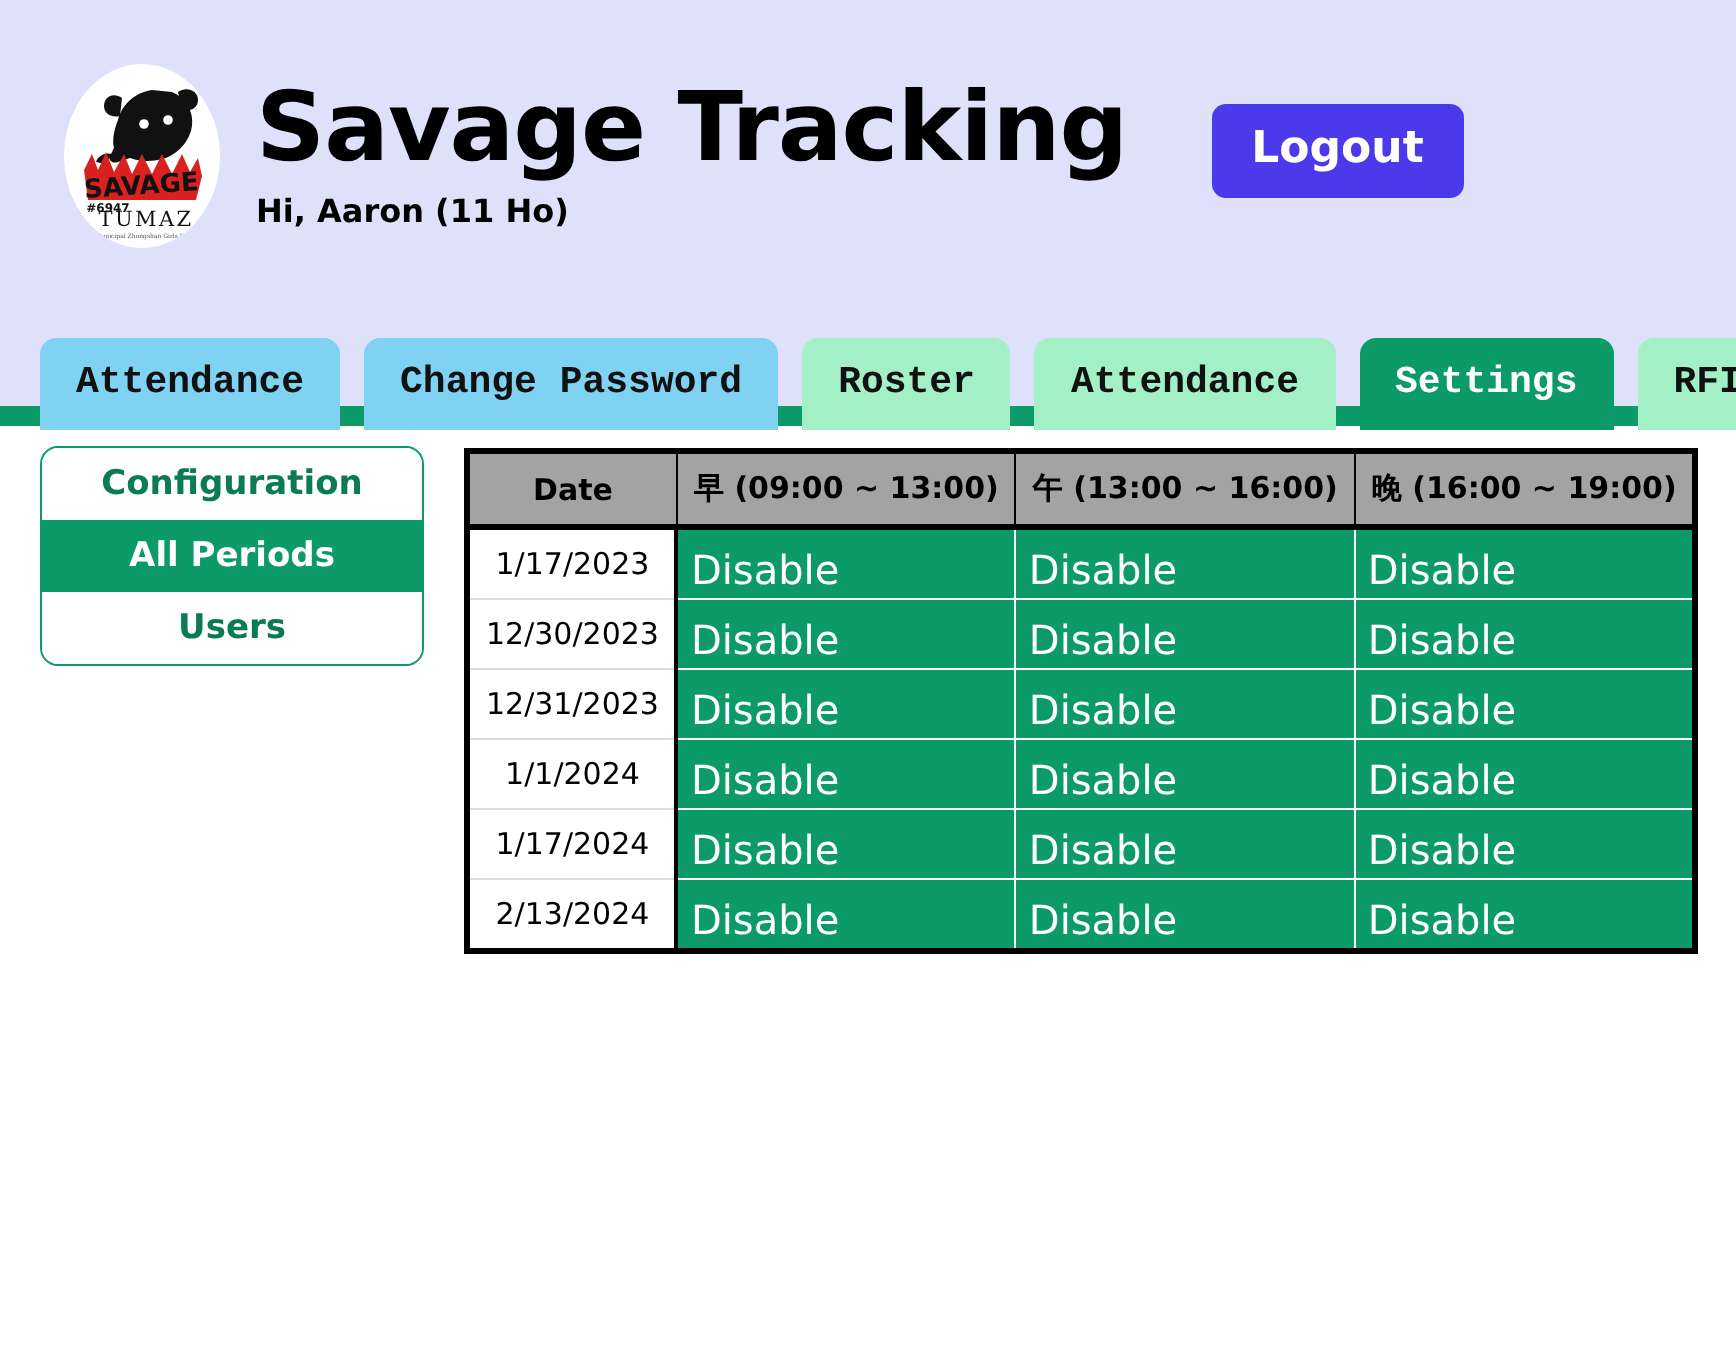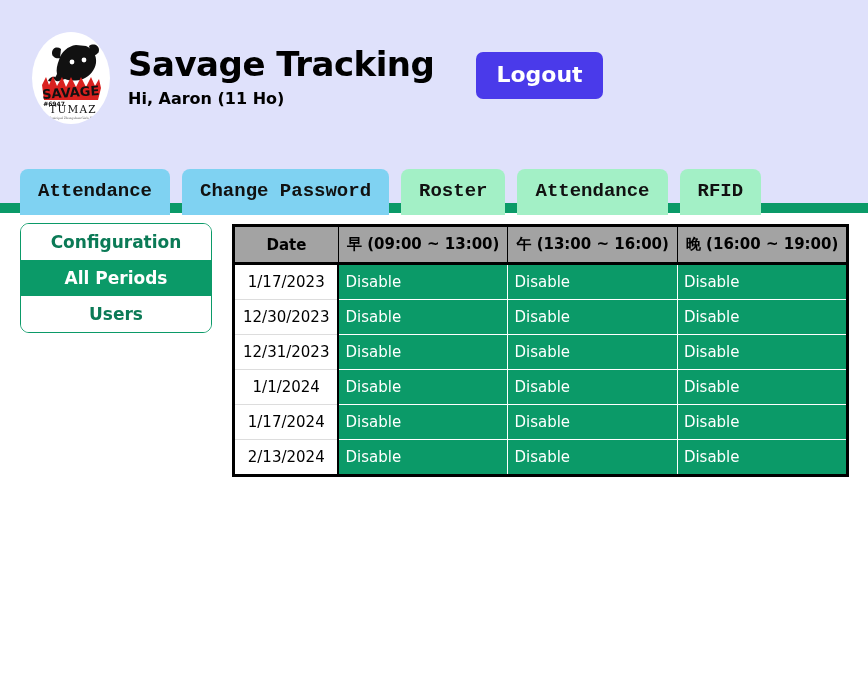--- a/index.html
+++ b/index.html
@@ -35,21 +35,21 @@
     position: relative;
     overflow: hidden;
     display: block;
   }
   .logo svg { display: block; }
   .titles {
     margin-left: 18px;
     flex: 0 0 auto;
   }
   .app-title {
-    font-size: 34px;
+    font-size: 48px;
     font-weight: bold;
     color: #000000;
     line-height: 1.02;
     letter-spacing: -0.5px;
     white-space: nowrap;
   }
   .app-subtitle {
     font-size: 16px;
     font-weight: bold;
     color: #000000;
@@ -184,21 +184,21 @@
   }
   .period-table tr:last-child td.cell-btn { border-bottom: none; }
   .period-table td.cell-btn:last-child { border-right: none; }
   .disable-btn {
     width: 100%;
     display: block;
     background: transparent;
     border: none;
     color: #ffffff;
     font-family: inherit;
-    font-size: 15px;
+    font-size: 20px;
     text-align: left;
     padding: 8px 0 8px 6px;
     cursor: pointer;
     line-height: 1.1;
     height: 33px;
   }
 </style>
 </head>
 <body>
 
@@ -233,20 +233,21 @@
     </div>
 
     <button class="logout-btn">Logout</button>
   </div>
 
   <nav class="tabs">
     <div class="tab blue">Attendance</div>
     <div class="tab blue">Change Password</div>
     <div class="tab green">Roster</div>
     <div class="tab green">Attendance</div>
+    <div class="tab green active">Settings</div>
     <div class="tab green">RFID</div>
   </nav>
 
   <div class="tab-bar"></div>
 </div>
 
 <div class="main">
 
   <div class="sidebar">
     <div class="side-item">Configuration</div>

